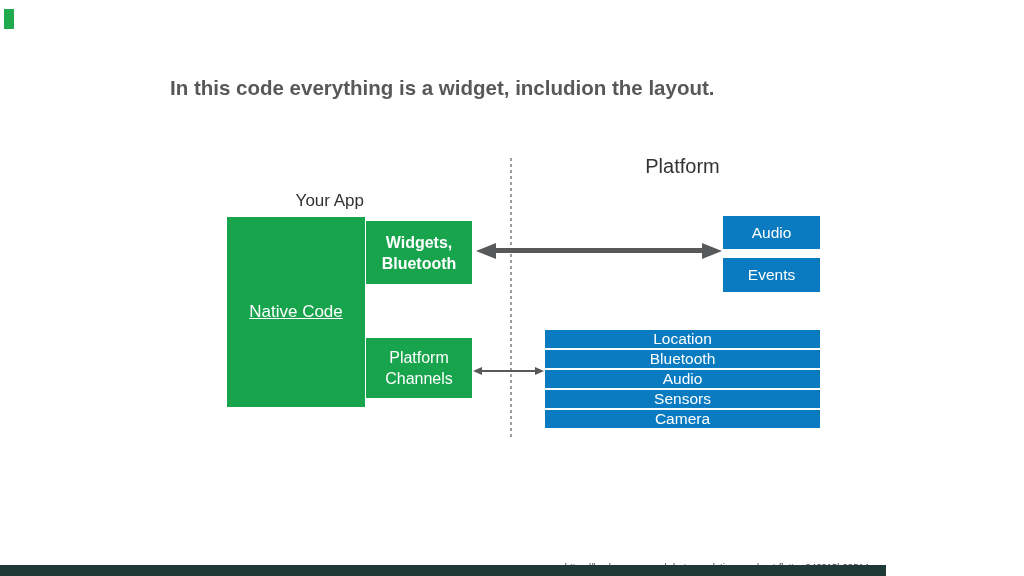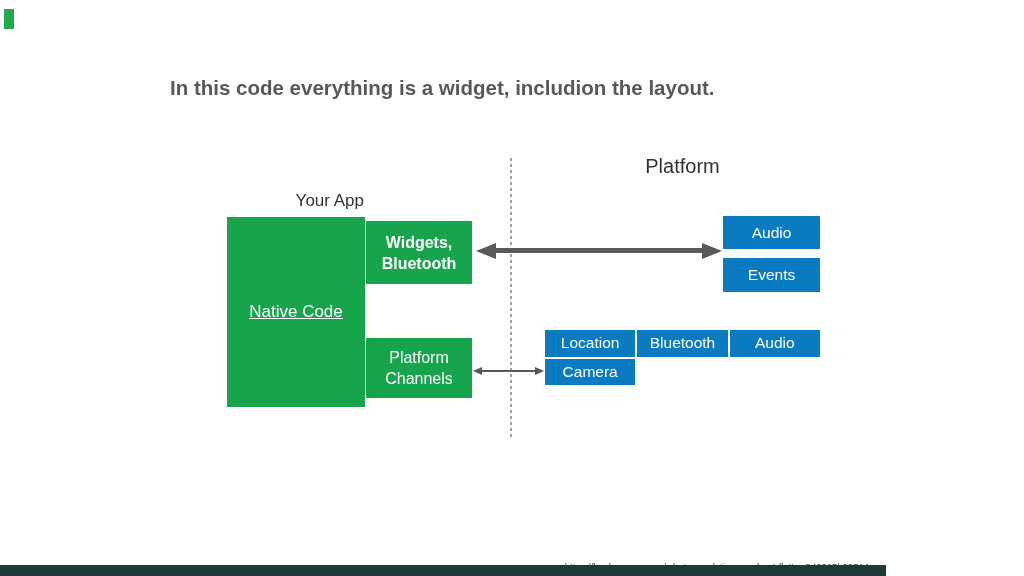--- a/index.html
+++ b/index.html
@@ -30,21 +30,21 @@
   #channels-box{left:366px;top:338px;width:106px;height:60px;font-size:16px;line-height:21px;}
 
   
   .blue-box{background:#0A7BC0;color:#ffffff;display:flex;align-items:center;
     justify-content:center;text-align:center;}
   #canvas-box{left:723px;top:216px;width:97px;height:33px;font-size:15.5px;}
   #events-box{left:723px;top:258px;width:97px;height:34px;font-size:15.5px;}
 
   
   #services-table{left:545px;top:330px;width:275px;height:84px;display:grid;
-    grid-template-columns:1fr 1fr 1fr;grid-template-rows:1fr 1fr 1fr;gap:2px;}
+    grid-template-columns:1fr;grid-template-rows:1fr 1fr 1fr;gap:2px;}
   #services-table .cell{background:#0A7BC0;color:#ffffff;display:flex;align-items:center;
     justify-content:center;font-size:15.5px;}
 
   
   #divider-line{left:510px;top:158px;width:2px;height:282px;
     background:repeating-linear-gradient(to bottom,#9E9E9E 0 3px,transparent 3px 6px);}
 
   
   .arrow-shaft{position:absolute;background:#58595B;}
   .tri{position:absolute;width:0;height:0;}
@@ -95,20 +95,21 @@
 
   <div class="abs blue-box" id="events-box">
     <span>Events</span>
   </div>
 
 
   <div class="abs" id="services-table">
     <div class="cell">Location</div>
     <div class="cell">Bluetooth</div>
     <div class="cell">Audio</div>
+    <div class="cell">Sensors</div>
     <div class="cell">Camera</div>
   </div>
 
   <div class="abs" id="top-arrow">
     <div class="tri tri-left"></div>
     <div class="arrow-shaft"></div>
     <div class="tri tri-right"></div>
   </div>
 
   <div class="abs" id="bottom-arrow">

